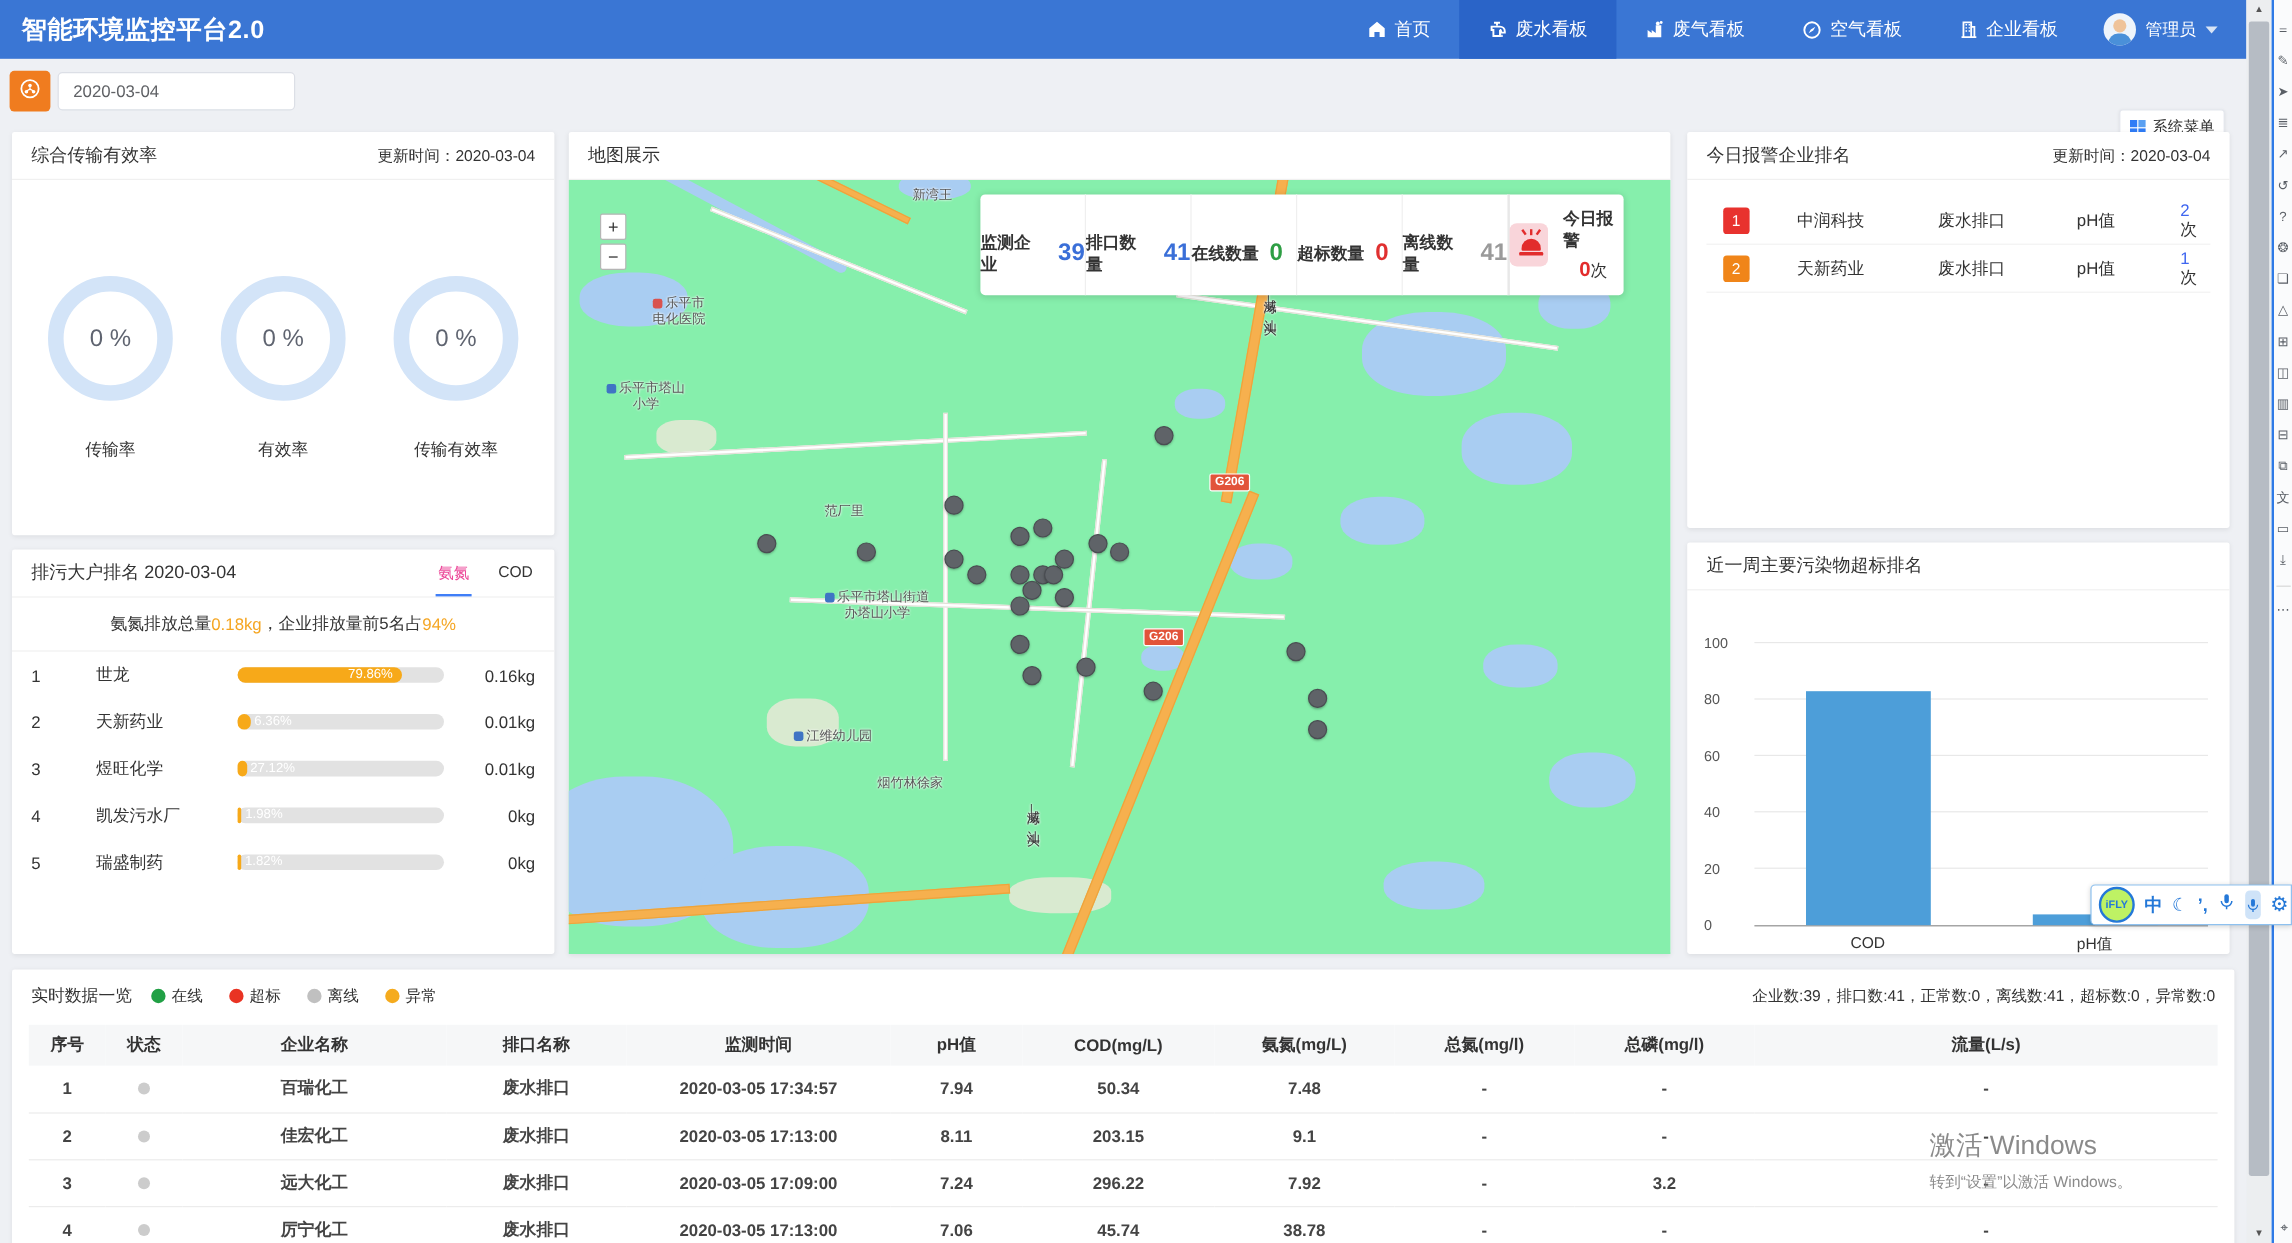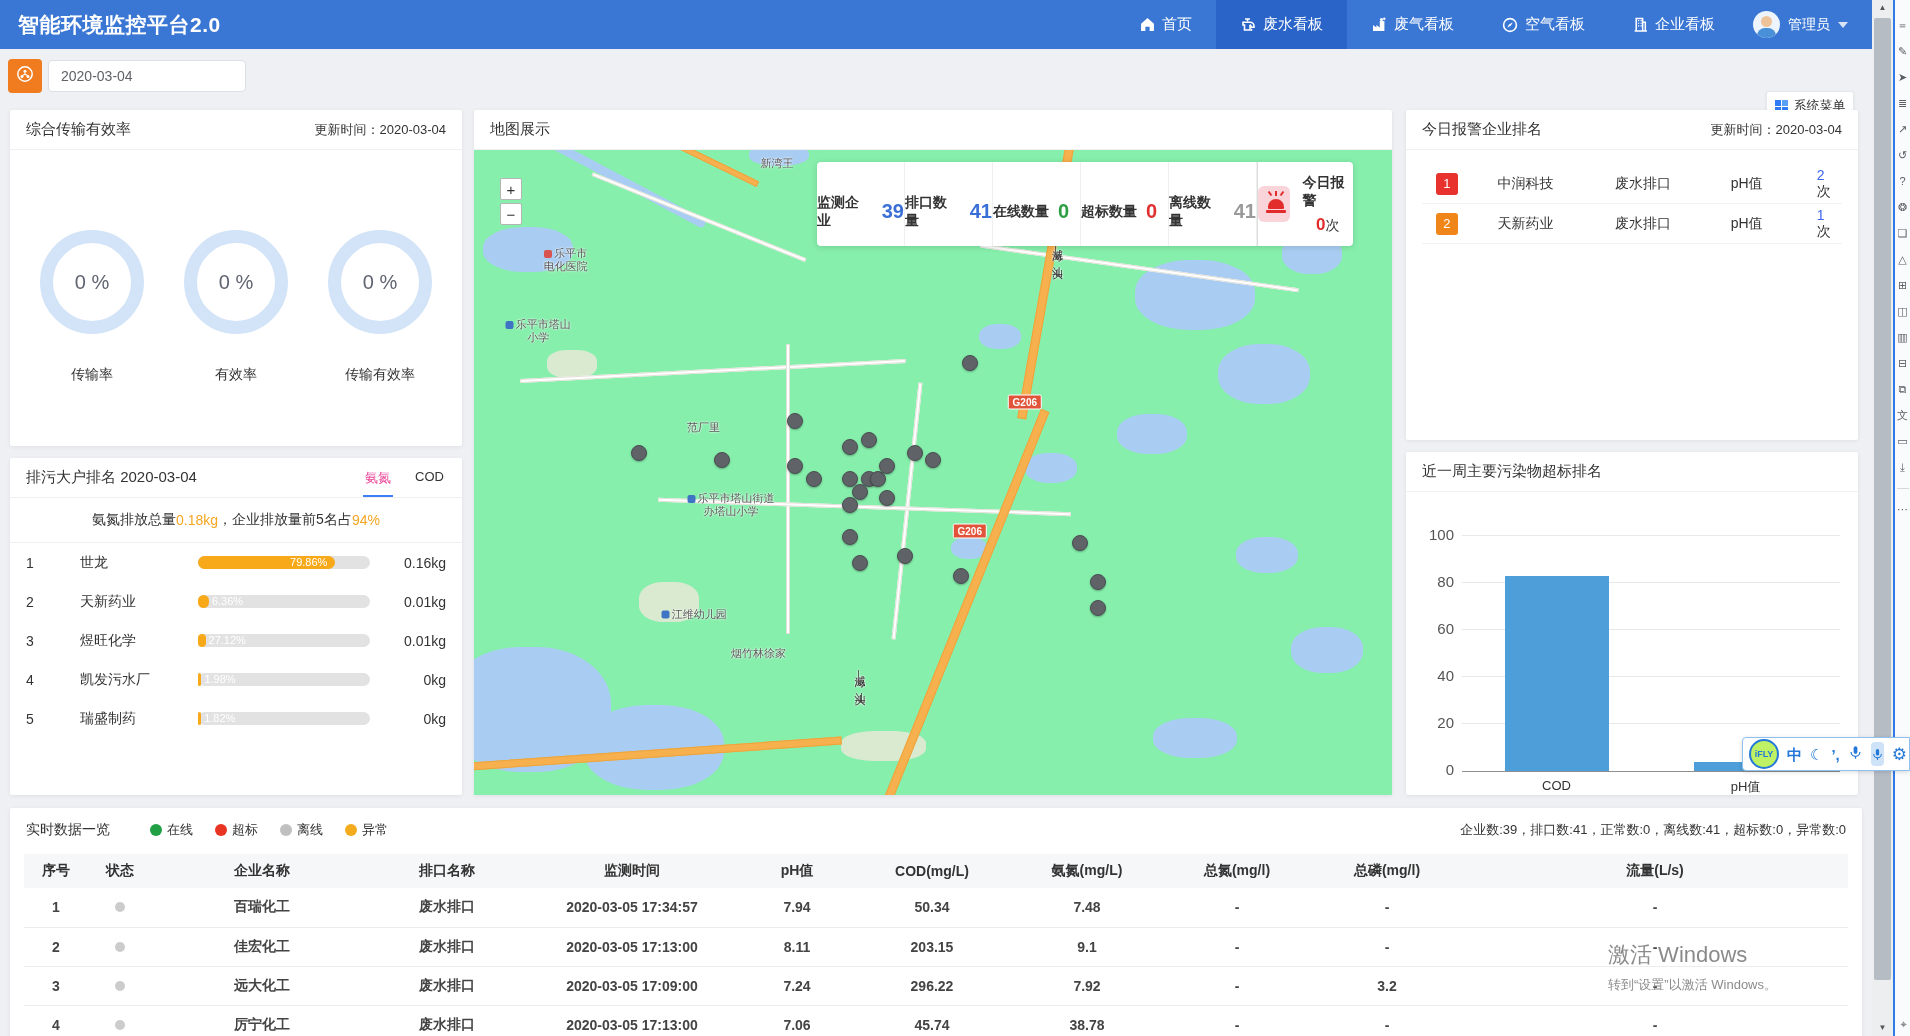--- a/index.html
+++ b/index.html
@@ -95,28 +95,28 @@
   .rank-badge { width:22px; height:22px; border-radius:3px; color:#fff; font-size:13px; display:flex; align-items:center; justify-content:center; margin-left:14px; }
   .al-name { margin-left:40px; width:120px; }
   .al-outlet { width:118px; }
   .al-factor { width:88px; }
   .al-count b { color:#3f66f0; font-weight:normal; }
 
   
   #p-chart { left:1406px; top:452px; width:452px; height:343px; }
   .plot { position:absolute; left:56px; top:84px; right:18px; height:236px; border-bottom:1px solid #8f8f8f; }
   .gridline { position:absolute; left:0; right:0; border-top:1px solid #e8e8e8; }
-  .ytick { position:absolute; left:-42px; width:34px; text-align:right; font-size:15px; color:#555; }
+  .ytick { position:absolute; left:-42px; width:34px; font-size:12px; color:#555; }
   .cbar { position:absolute; bottom:0; width:104px; background:#4d9ed9; }
   .xlabel { position:absolute; top:100%; margin-top:7px; width:120px; text-align:center; font-size:13px; color:#333; }
 
   
   #p-rt { left:10px; top:808px; width:1852px; height:240px; }
   .rt-top { display:flex; align-items:center; height:44px; padding:0 16px; }
-  .rt-title { font-size:14px; color:#333; margin-right:40px;text-align:center; }
+  .rt-title { font-size:14px; color:#333; margin-right:16px;text-align:center; }
   .legend { display:flex; gap:22px; }
   .lg-item { display:flex; align-items:center; gap:5px; font-size:13px; color:#333; }
   .dot { width:12px; height:12px; border-radius:50%; }
   .rt-summary { margin-left:auto; font-size:13px; color:#333; }
   table.rt { width:calc(100% - 28px); margin:2px 14px 0; border-collapse:collapse; table-layout:fixed; }
   table.rt th { height:34px; background:#f6f7f8; font-size:14px; color:#333; font-weight:bold; }
   table.rt td { height:39px; text-align:center; font-size:14px; color:#444; font-weight:600; border-bottom:1px solid #ececec; }
   .stdot { display:inline-block; width:10px; height:10px; border-radius:50%; background:#cccccc; }
 
   

